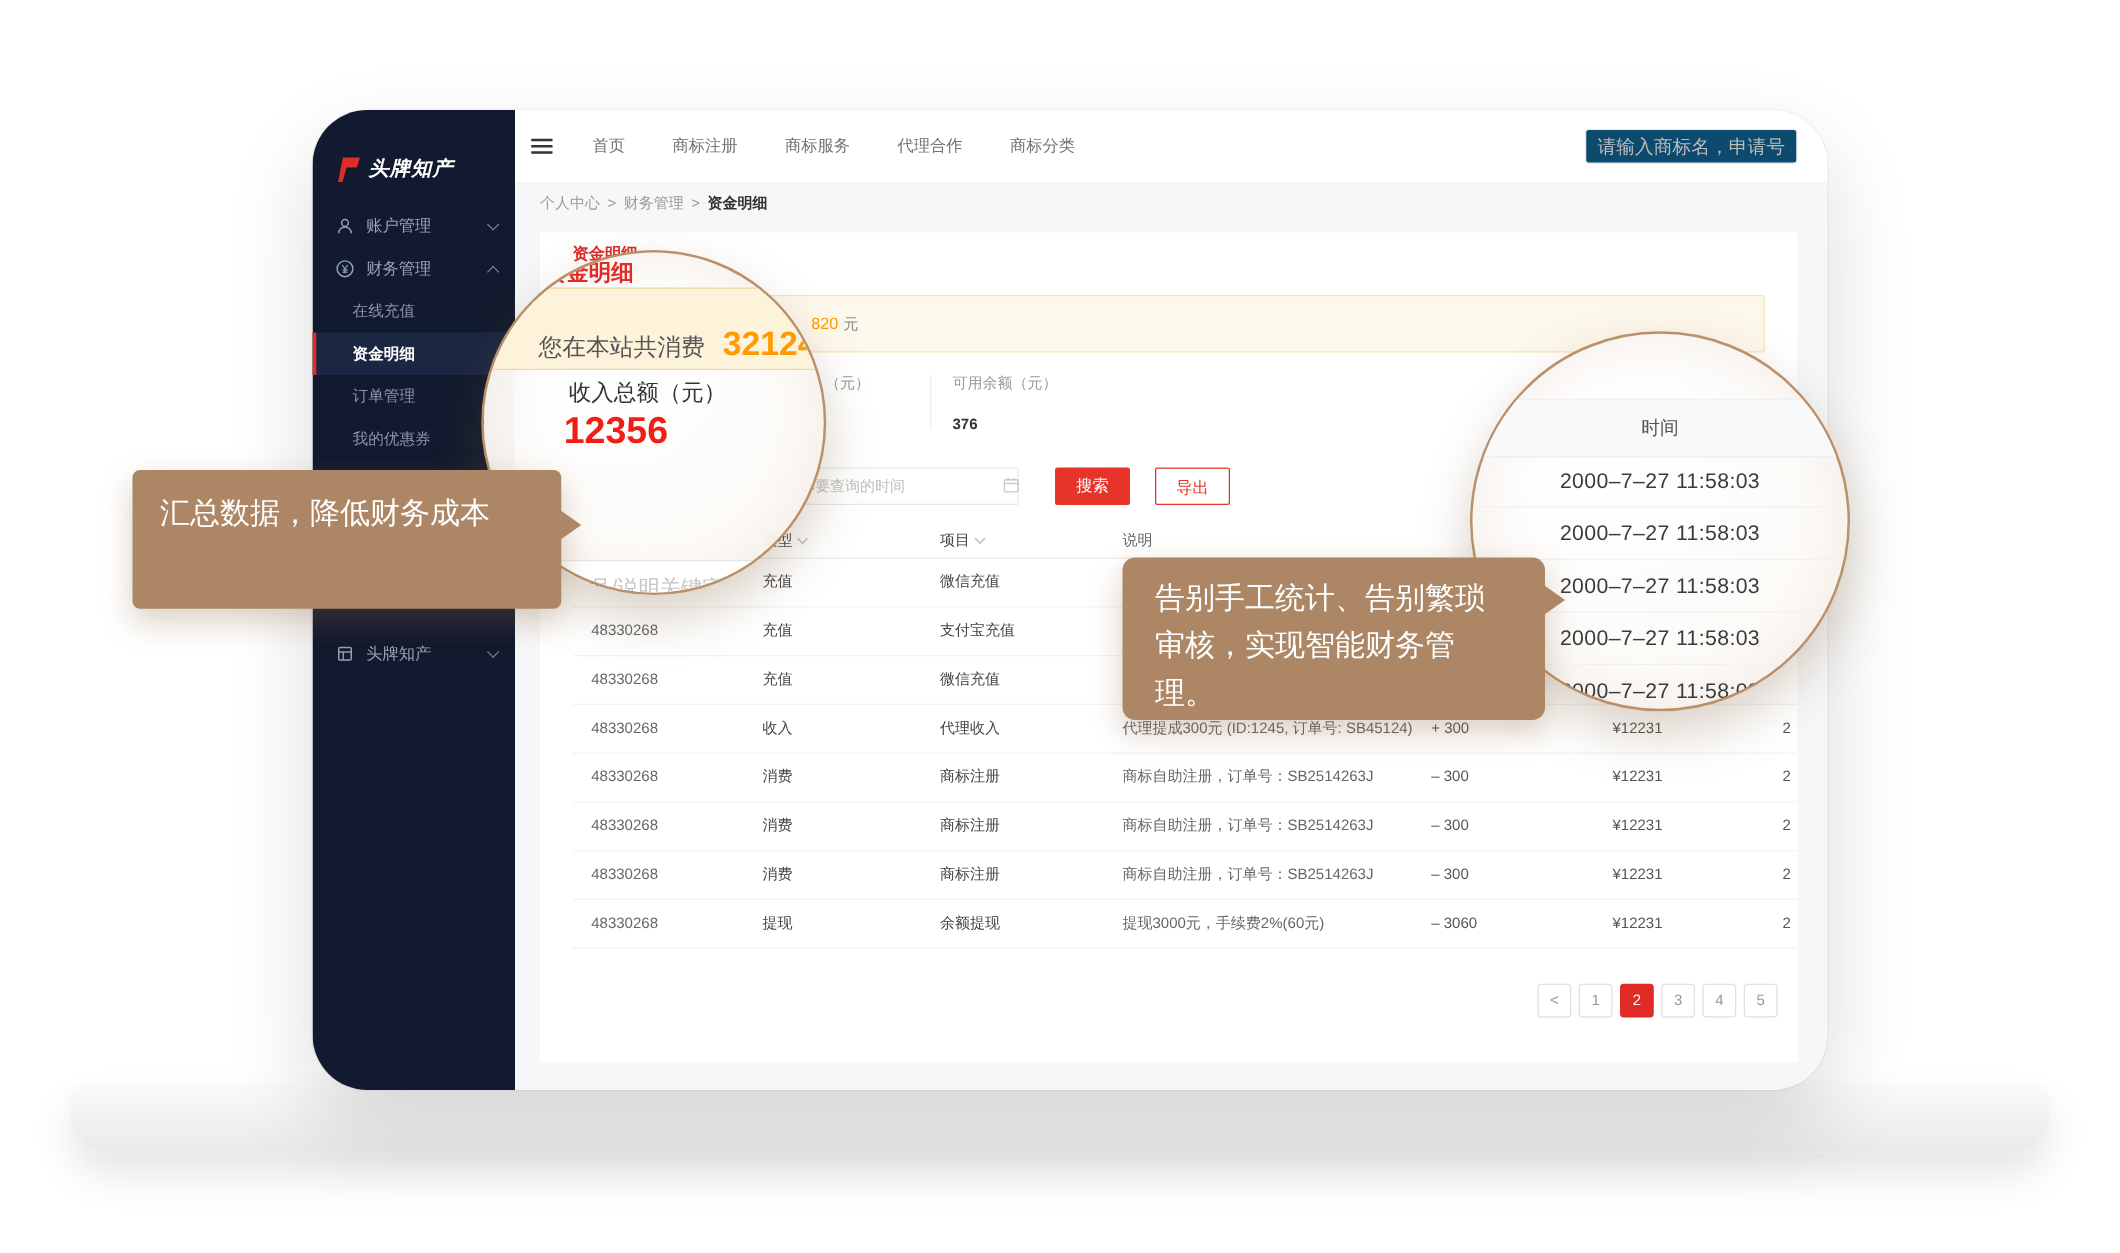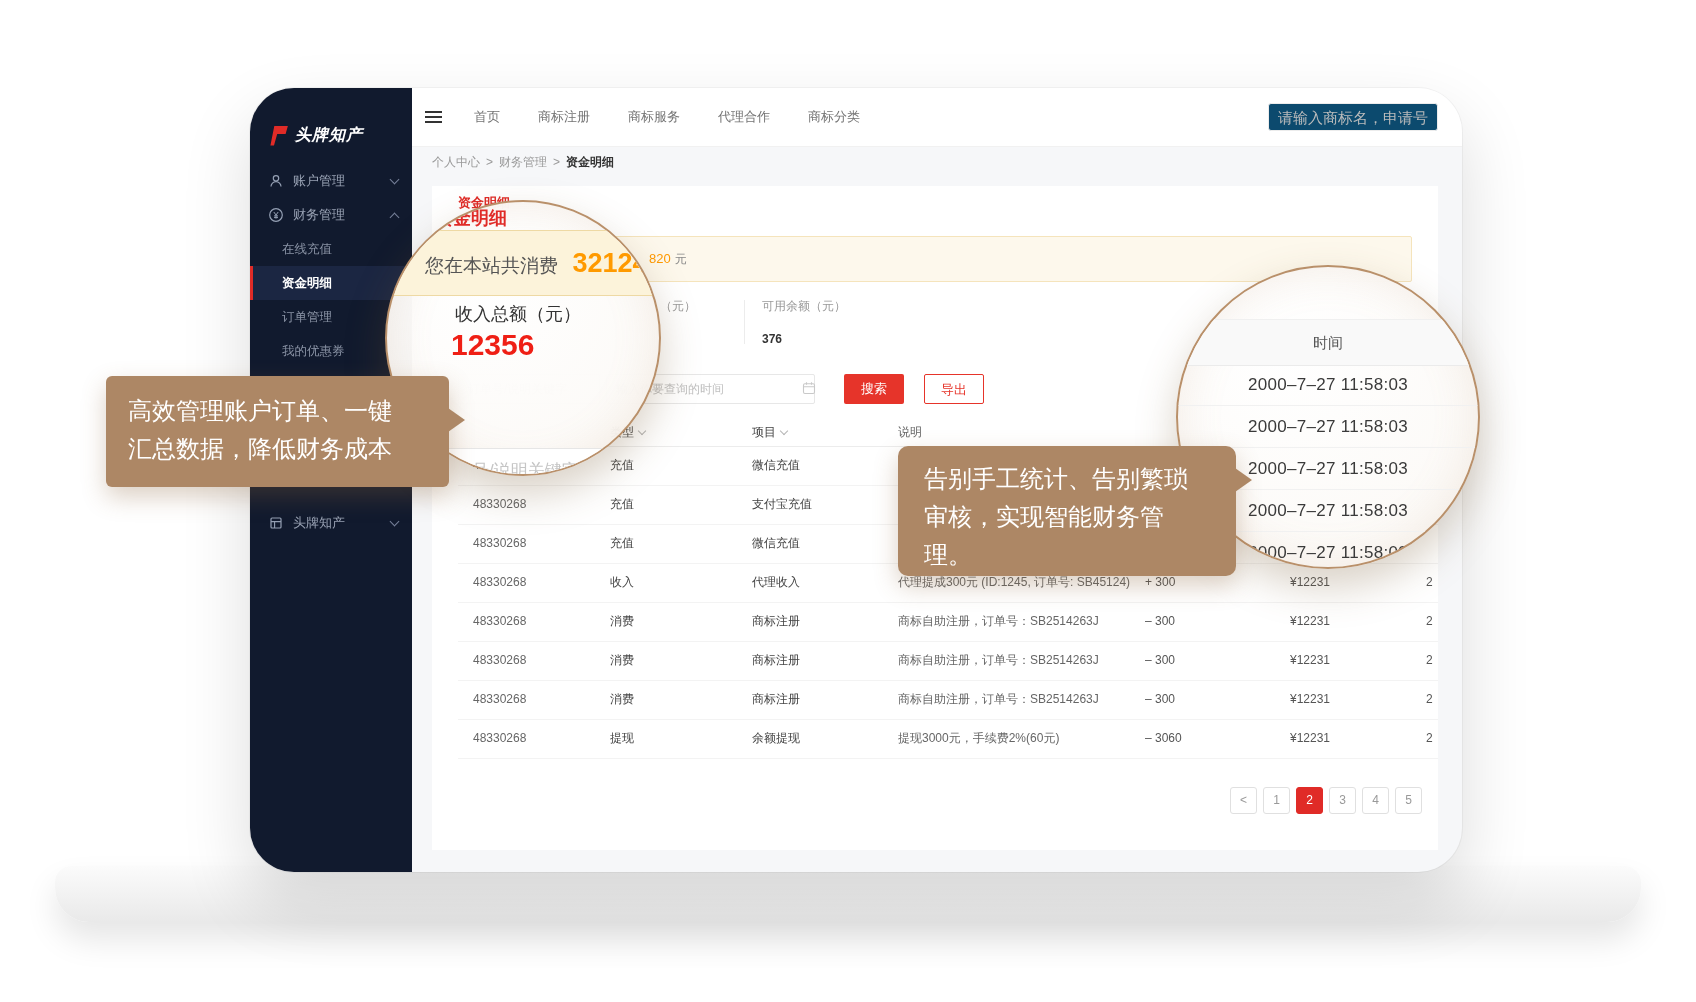--- a/index.html
+++ b/index.html
@@ -96,22 +96,22 @@
   .pg.active{background:#e02b27;border-color:#e02b27;color:#fff;}
 
   
   .circle{position:absolute;border-radius:50%;border:2px solid #b9906a;overflow:hidden;z-index:5;
           background:radial-gradient(circle at 35% 28%,rgba(255,255,255,.99),rgba(251,248,244,.96));
           box-shadow:0 18px 40px rgba(120,90,50,.28), inset 0 0 46px rgba(185,144,106,.14);}
   .circle-left{left:385px;top:200px;width:272px;height:272px;}
   .circle-right{left:1176px;top:265px;width:300px;height:300px;}
   .mag-tab{position:absolute;left:48px;top:4px;font-size:18px;font-weight:bold;color:#e02b27;}
   .mag-band{position:absolute;left:0;right:0;top:28px;height:64px;background:#fcf3da;
-            border-top:1px solid #eed9a4;border-bottom:1px solid #eed9a4;line-height:65px;padding-left:38px;
-            white-space:nowrap;}
+            border-top:1px solid #eed9a4;border-bottom:1px solid #eed9a4;line-height:88px;padding-left:38px;
+            white-space:nowrap;text-align:center;}
   .mag-band .p1{font-size:19px;color:#555;}
   .mag-band .p2{font-size:27px;font-weight:bold;color:#ff9a00;margin-left:10px;}
   .mag-label{position:absolute;left:68px;top:100px;font-size:18px;color:#333;}
   .mag-value{position:absolute;left:64px;top:126px;font-size:30px;font-weight:bold;color:#ef1f15;}
   .mag-input{position:absolute;left:34px;top:246px;width:238px;height:44px;border:1.5px solid #e6e6e6;
              border-radius:8px;line-height:44px;padding-left:16px;font-size:17px;color:#c5c5c5;background:#fff;}
   .mag-time-head{position:absolute;left:0;right:0;top:52px;height:45px;background:#f9f9f9;
                  border-top:1px solid #f0f0f0;border-bottom:1px solid #ebebeb;text-align:center;
                  line-height:45px;font-size:15px;color:#555;}
   .mag-time-rows{position:absolute;left:0;right:0;top:97px;}
@@ -333,21 +333,20 @@
     <div class="mag-time-rows">
       <div class="mag-time-row">2000–7–27  11:58:03</div>
       <div class="mag-time-row">2000–7–27  11:58:03</div>
       <div class="mag-time-row">2000–7–27  11:58:03</div>
       <div class="mag-time-row">2000–7–27  11:58:03</div>
       <div class="mag-time-row">2000–7–27  11:58:03</div>
     </div>
   </div>
 
   <div class="callout callout-left">
-    <div class="line">高效管理账户订单、一键</div>
     <div class="line">汇总数据，降低财务成本</div>
   </div>
   <div class="callout callout-right">
     <div class="line">告别手工统计、告别繁琐</div>
     <div class="line">审核，实现智能财务管</div>
     <div class="line">理。</div>
   </div>
 
 </div>
 

